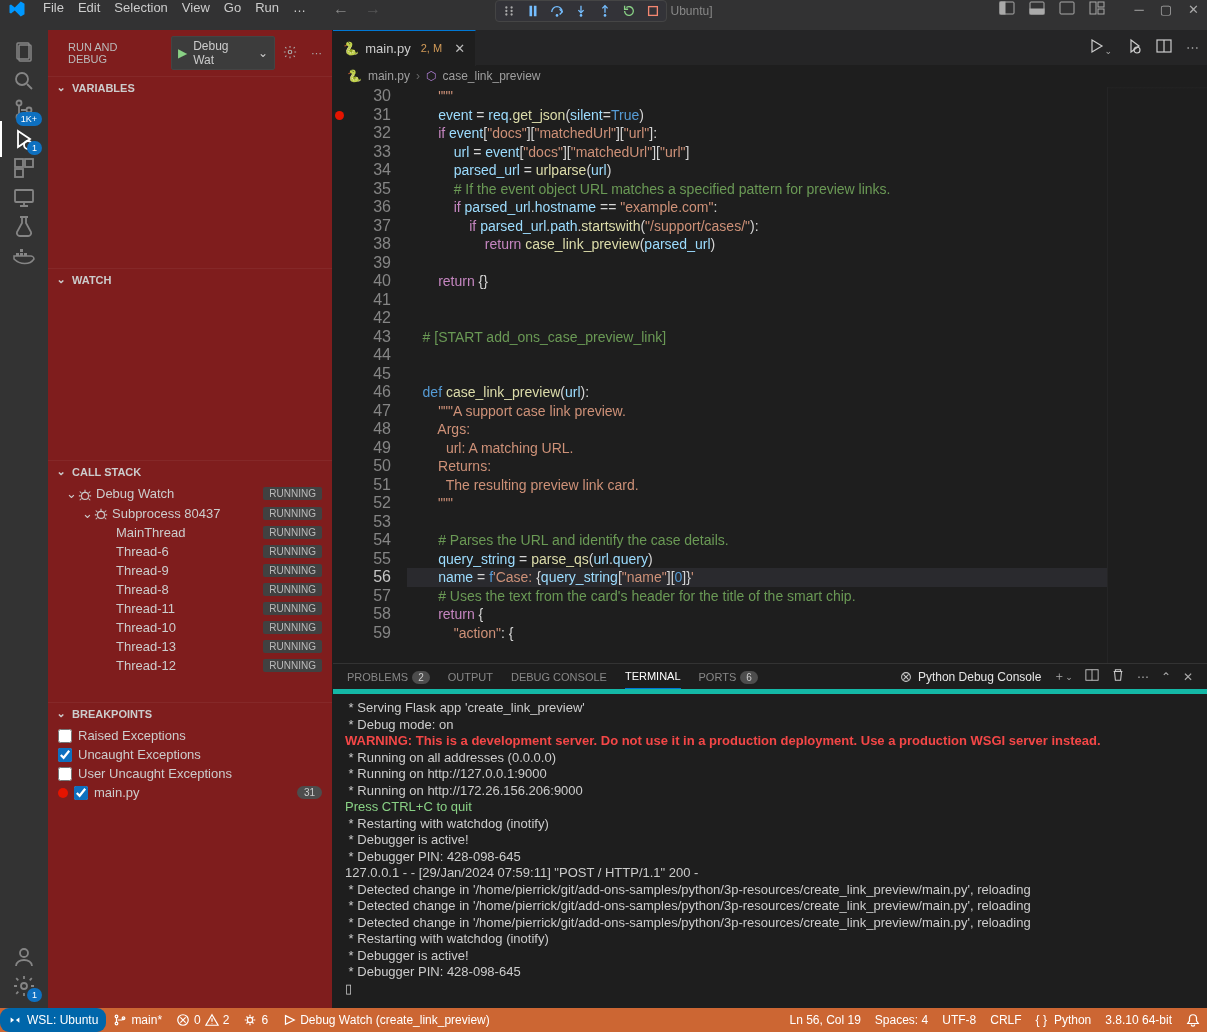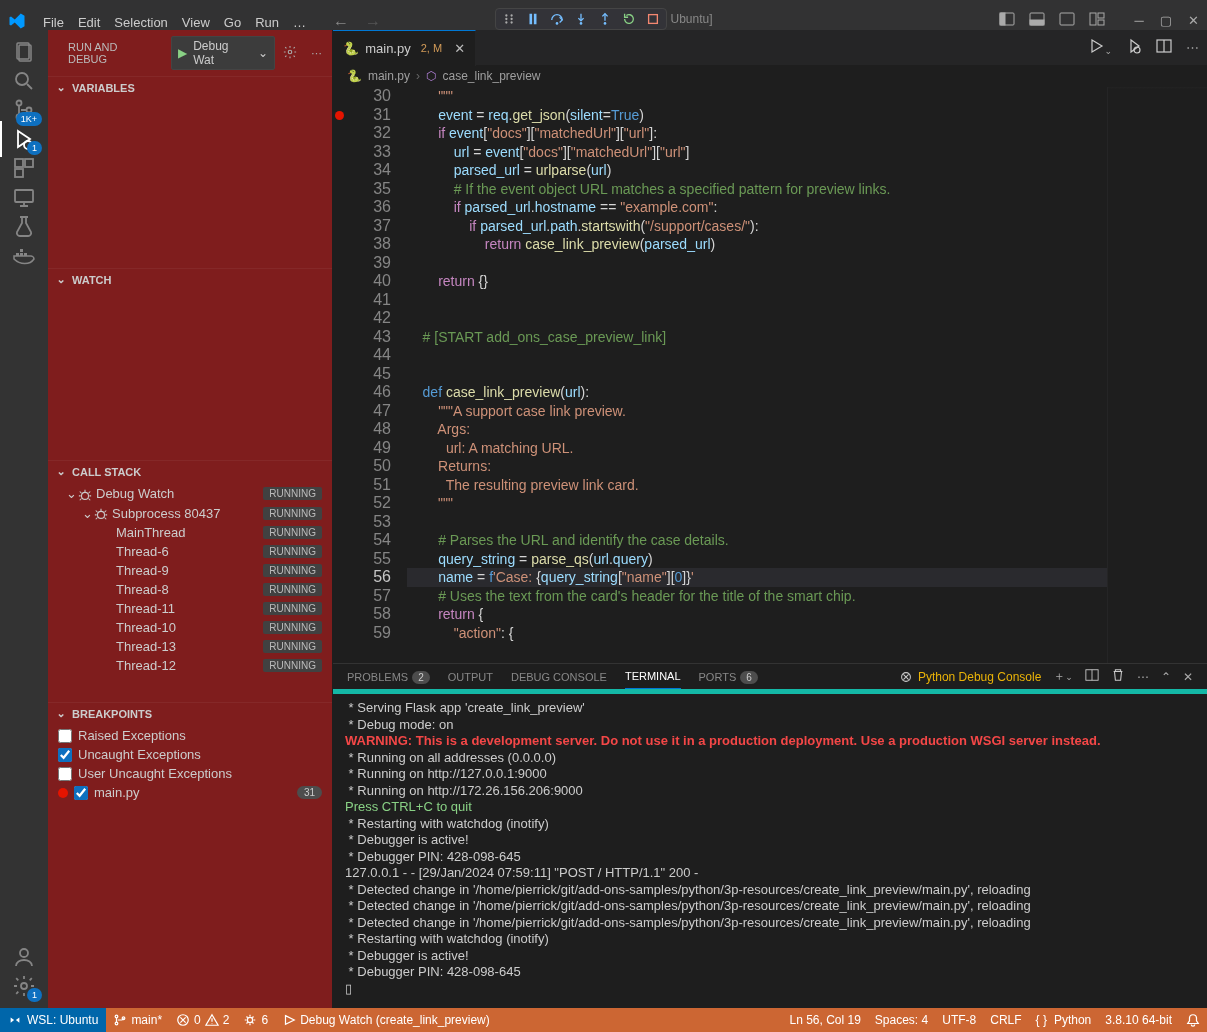--- a/index.html
+++ b/index.html
@@ -1,19 +1,19 @@
 <!DOCTYPE html>
 <html><head>
 <meta charset="utf-8">
 <style>
   * { box-sizing: border-box; margin: 0; padding: 0; font-family: 'Segoe UI', Tahoma, sans-serif; }
   body { background: #1e1e1e; color: #ccc; width: 1207px; height: 1032px; overflow: hidden; display: flex; flex-direction: column; font-size: 13px; }
   
   
-  .menubar { height: 30px; background: #323233; display: flex; align-items: flex-end; padding: 0 8px; color: #ccc; position: relative; }
+  .menubar { height: 30px; background: #323233; display: flex; align-items: flex-start; padding: 0 8px; color: #ccc; position: relative; }
   .menubar .vs-icon { width: 18px; height: 18px; margin-right: 10px; }
   .menubar .menu-item { padding: 0 7px; font-size: 13px; cursor: default; }
   .menubar .ellipsis { padding: 0 7px; }
   .menubar .nav-btns { margin-left: 20px; display: flex; gap: 16px; color: #888; font-size: 16px; }
   .menubar .center-toolbar { position: absolute; left: 50%; transform: translateX(-50%); display: flex; align-items: center; gap:0; }
   .debug-control { background: #333338; border:1px solid #454545; display:flex; align-items:center; border-radius:4px; padding:3px 6px; gap:10px;}
   .debug-control .db-icon svg { width:14px; height:14px; display:block; }
   .menubar .title-remnant { color:#888; margin-left:4px; font-size:12px; }
   .menubar .right-btns { margin-left:auto; display:flex; gap:14px; color:#999; align-items:center; }
   .menubar .right-btns svg { width:16px; height:16px; }
@@ -89,31 +89,31 @@
   .var { color:#9cdcfe;} .op { color:#d4d4d4;}
   
   
   .bottom-panel { height:345px; display:flex; flex-direction:column; background:#1e1e1e; border-top:1px solid #333;}
   .bpanel-tabs { display:flex; align-items:center; padding:0 14px; height:30px; gap:18px; color:#888; font-size:11px; border-bottom:5px solid #14b8a6;}
   .bpanel-tabs .ptab { text-transform:uppercase; padding:6px 0; cursor:pointer;}
   .bpanel-tabs .ptab.active { color:#fff; border-bottom:1px solid #0078d4;}
   .bpanel-tabs .count-pill { background:#4d4d4d; color:#ccc; border-radius:10px; font-size:10px; padding:1px 6px; margin-left:4px;}
   .bpanel-actions { margin-left:auto; display:flex; align-items:center; gap:12px; color:#aaa; font-size:12px;}
   .bpanel-actions svg {width:14px;height:14px;}
-  .py-debug-label { display:flex; align-items:center; gap:5px; color:#eab308;}
+  .py-debug-label { display:flex; align-items:center; gap:5px; color:#e5e5e5;}
   
   .terminal { flex:1; padding:6px 12px; font-family:'Consolas','Courier New',monospace; font-size:13px; line-height:16.5px; white-space:pre; overflow:hidden; color:#ccc;}
   .terminal .warn { color:#f44747; font-weight:bold;}
   .terminal .green { color:#89d185;}
   .term-line { height:16.5px;}
   
   
   .statusbar { height:24px; background:#007acc; display:flex; align-items:center; font-size:12px; color:#fff; padding:0 0px;}
   .statusbar.debugging { background:#cc6633;}
-  .status-item { display:flex; align-items:center; gap:4px; padding:0 7px; height:100%; }
+  .status-item { display:flex; align-items:center; gap:4px; padding:0 7px; height:100%;border-radius:9px; }
   .status-item svg { width:14px; height:14px;}
   .status-right { margin-left:auto; display:flex; }
   .wsl-seg { background:#0066aa; padding:0 8px; display:flex; align-items:center; gap:5px; height:100%;}
 </style>
 </head>
 <body>
 
 <div class="menubar">
   <div class="vs-icon">
     <svg viewBox="0 0 24 24" fill="#0098ff">

